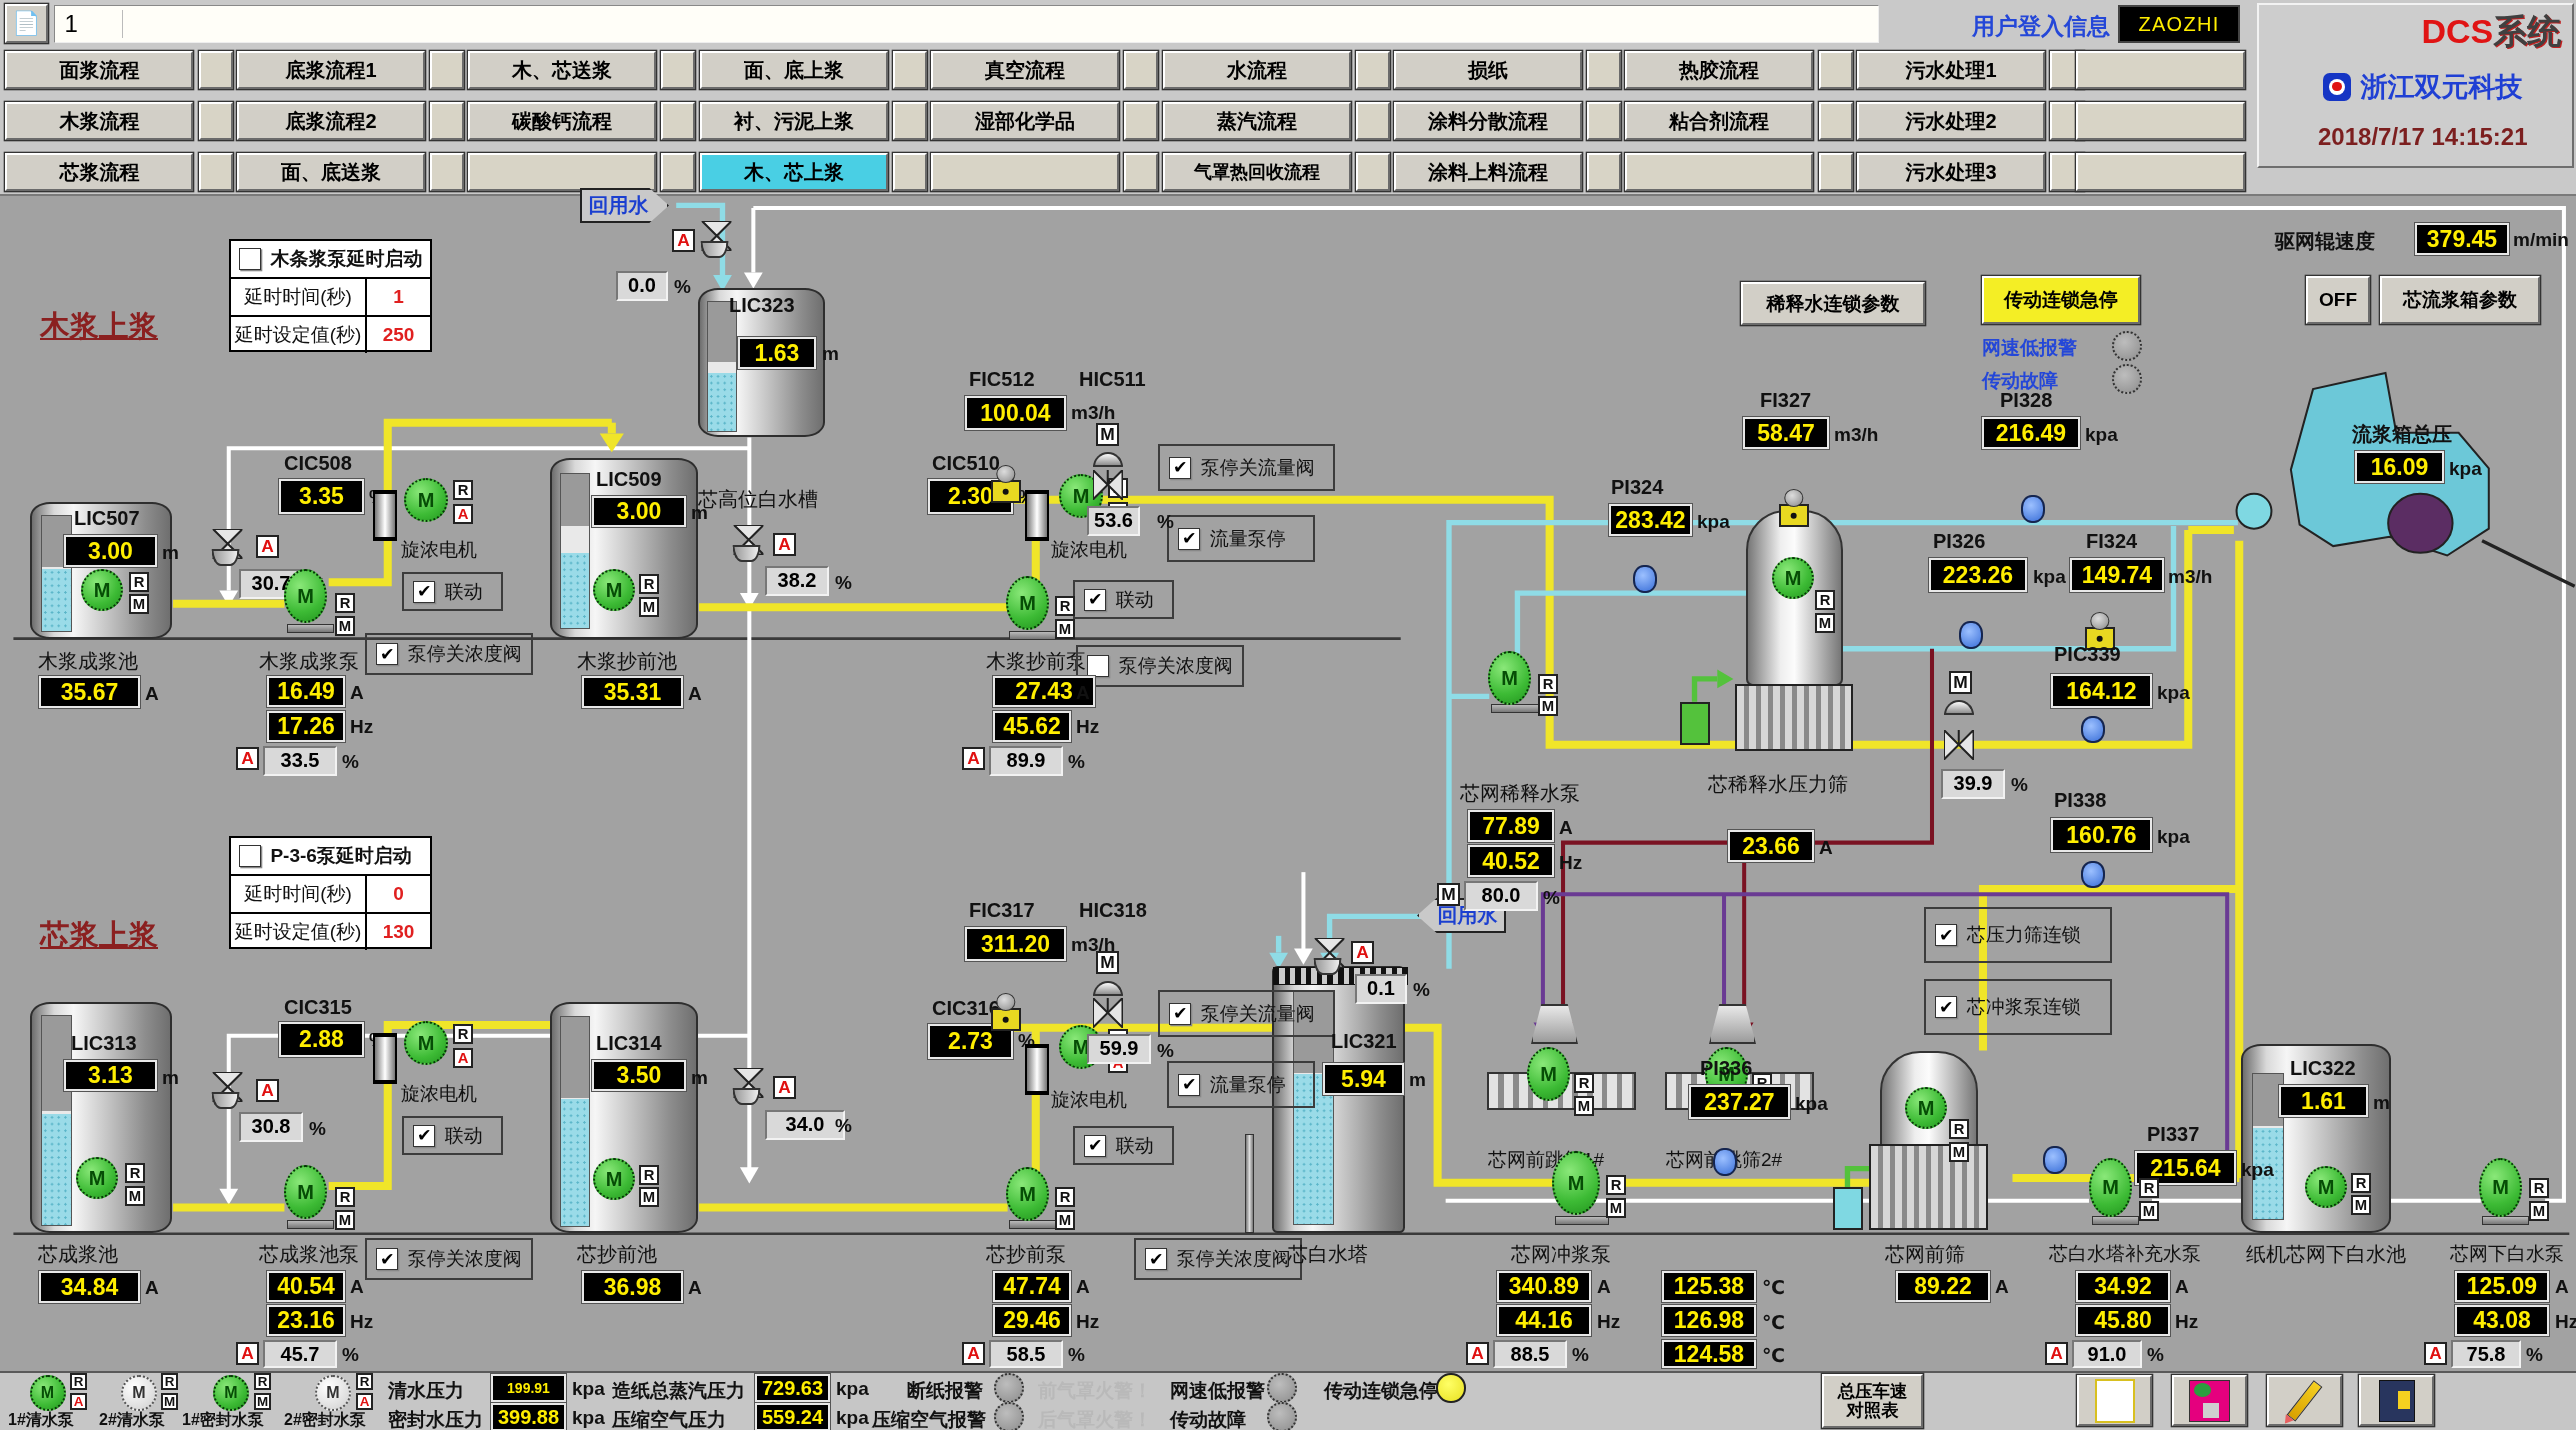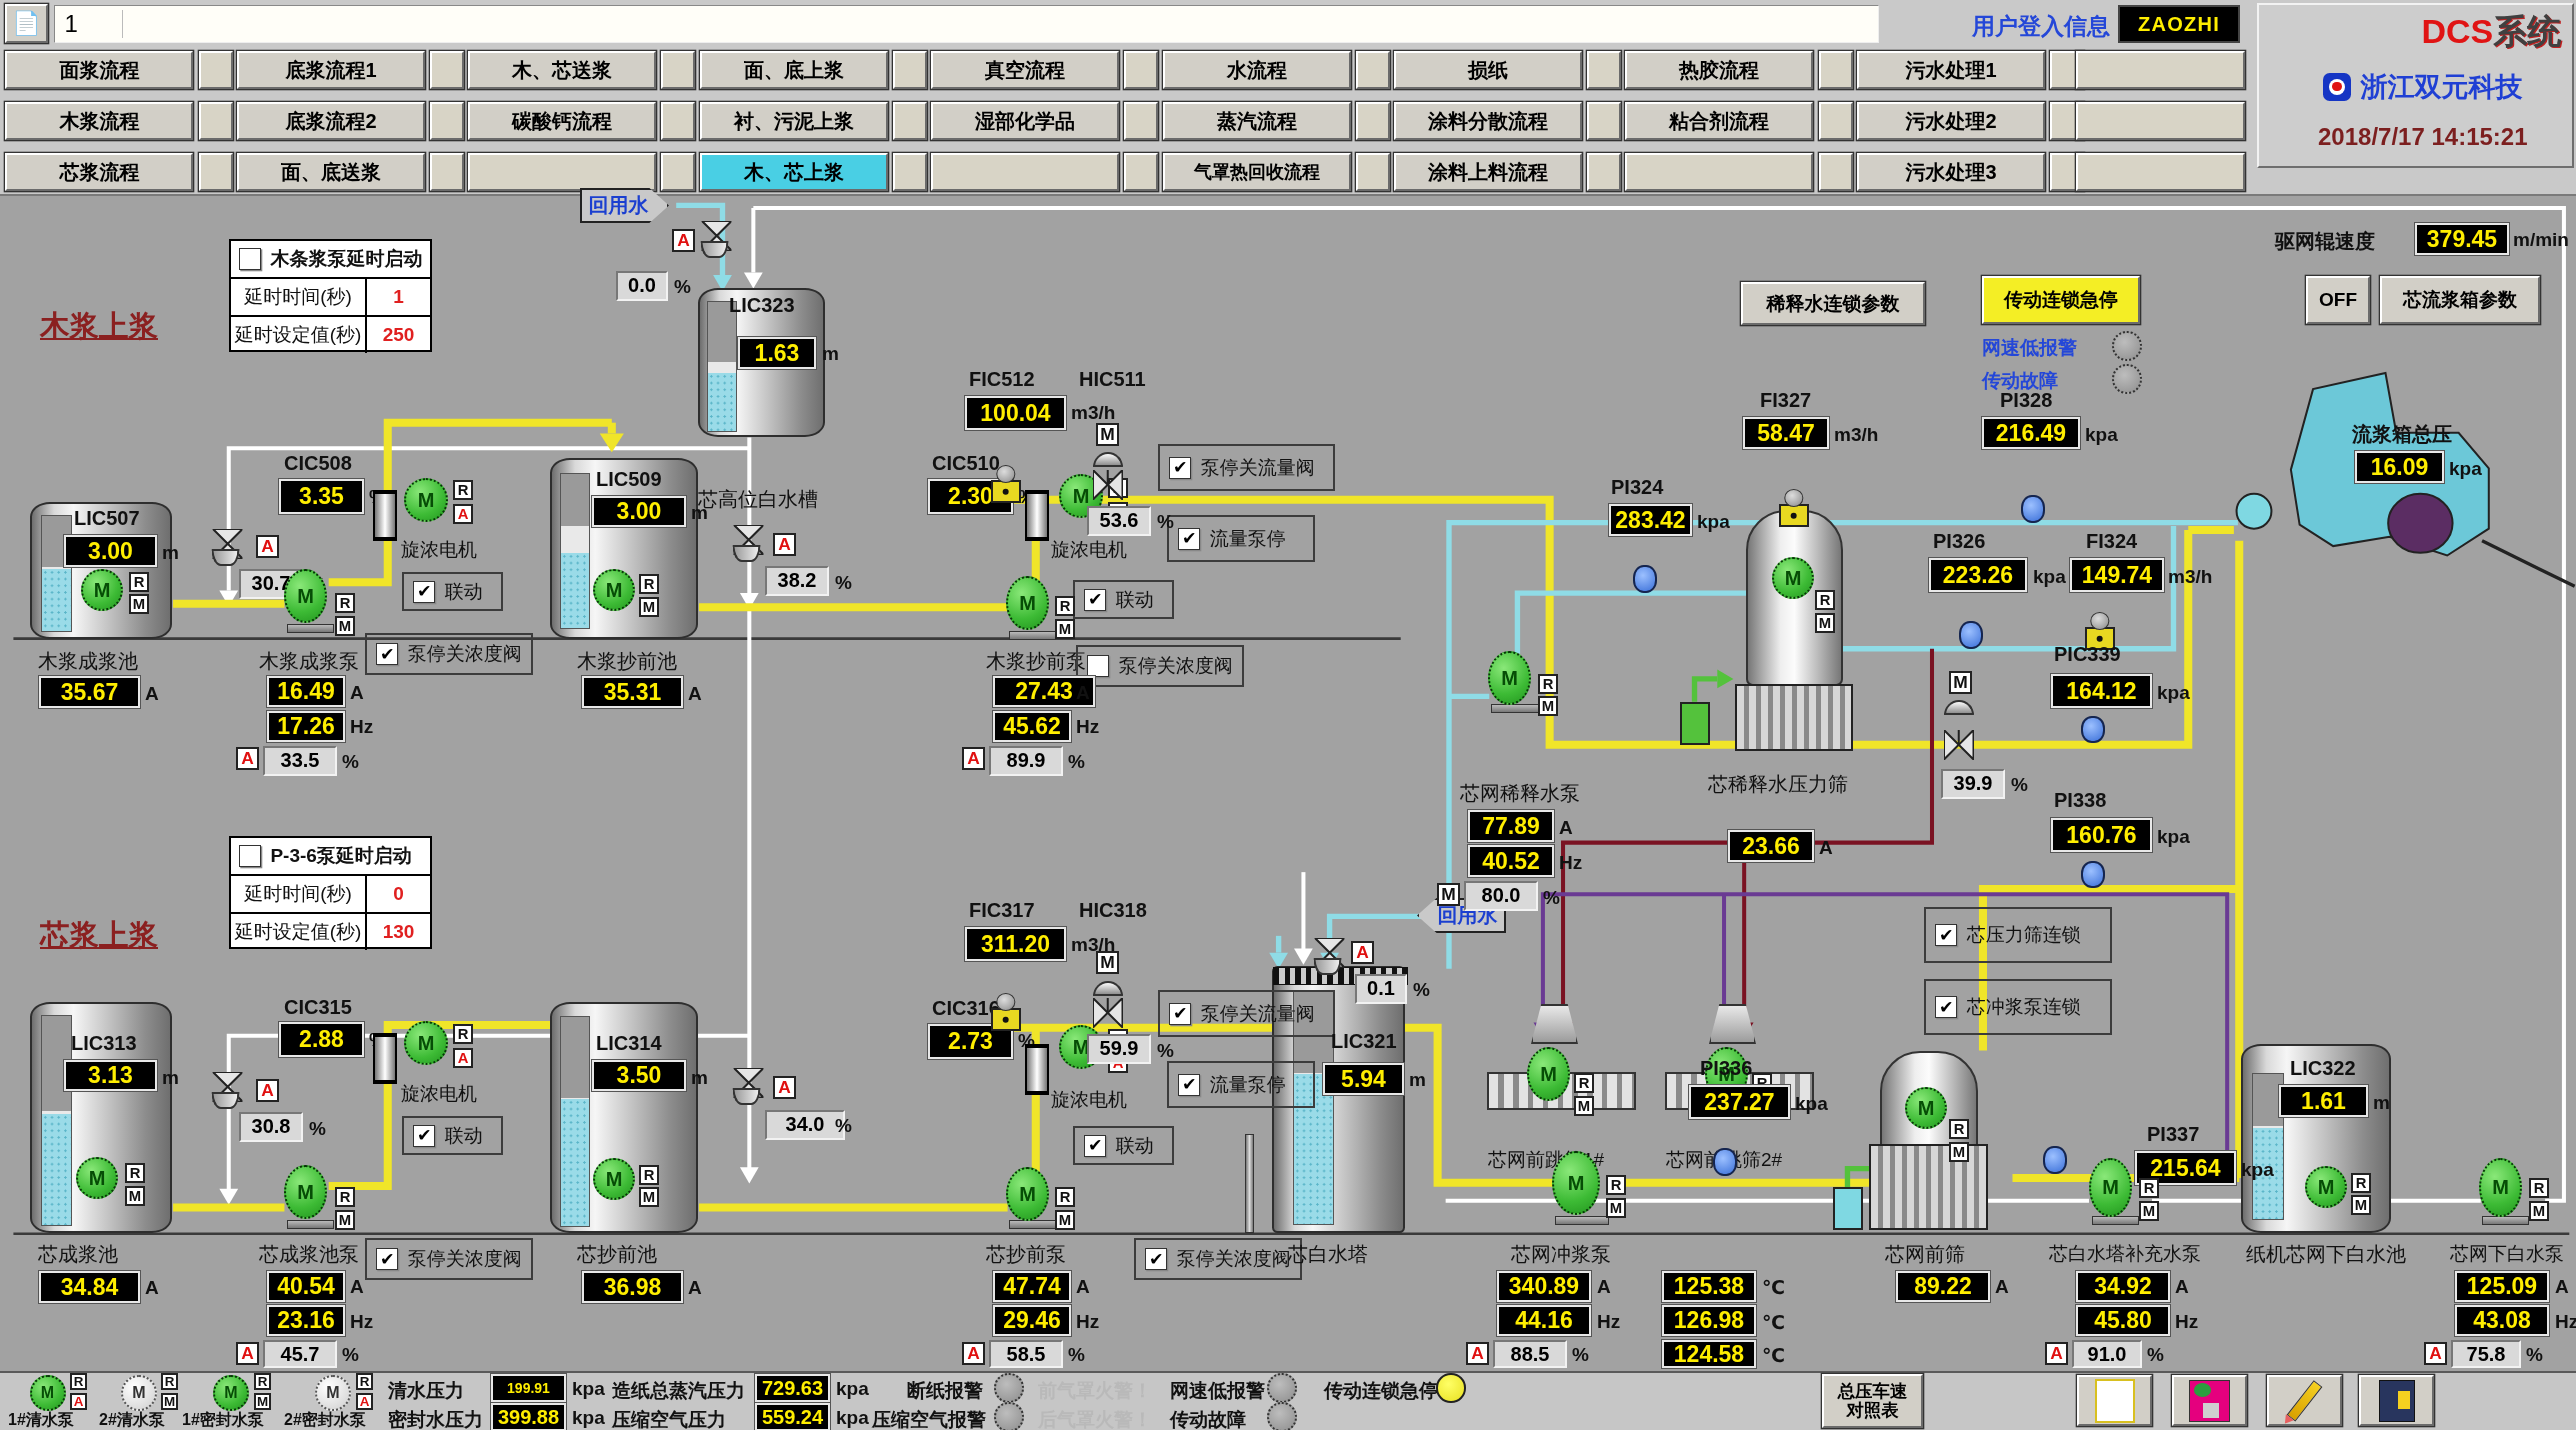--- a/index.html
+++ b/index.html
@@ -171,21 +171,21 @@
 
 <div class="x" id="hdr"></div>
 <div class="x btn3d" style="left:5.4px;top:4px;width:43px;height:39px;z-index:5;font-size:23px">
       <span>📄</span>
     </div>
 <div class="x inp" style="left:54px;top:4.7px;width:1825px;height:38px;z-index:5">
   <span style="width:58px;border-right:1.3px solid #bbb;padding-left:9.4px">1</span>
 </div>
 <div class="x tg blue" style="left:1972px;top:10.7px;font-size:23px;z-index:5">用户登入信息</div>
 <div class="x" style="left:2118px;top:5.4px;width:122px;height:38px;background:#000;border:2px solid #444;color:#ffee00;
-     display:flex;align-items:center;justify-content:center;font-size:20px;font-weight:bold;letter-spacing:1.3px;z-index:5">ZAOZHI</div>
+     display:flex;align-items:center;justify-content:center;font-size:20px;font-weight:normal;letter-spacing:1.3px;z-index:5">ZAOZHI</div>
 <div class="x" style="left:2257px;top:2.7px;width:317px;height:165px;background:#cdcdcd;border:2px solid;border-color:#f2f2f2 #6e6e6e #6e6e6e #f2f2f2;z-index:5">
   <div style="position:absolute;right:10.7px;top:4px;font-size:34px;font-weight:bold">
     <span style="color:#e01414">DCS</span><span style="color:#404040;text-shadow:1.3px 1.3px 0 #c02020">系统</span>
   </div>
   <div style="position:absolute;left:64px;top:64px;display:flex;align-items:center;gap:9.4px">
     <span style="width:28px;height:28px;border-radius:6.7px;background:#1535c4;display:inline-flex;align-items:center;justify-content:center">
       <span style="width:16px;height:16px;border-radius:50%;background:#fff;display:inline-flex;align-items:center;justify-content:center">
         <span style="width:9.4px;height:9.4px;border-radius:50%;background:#e01414"></span>
           </span>
         </span>
@@ -421,21 +421,21 @@
 <div class="x txf" style="left:991px;top:480px;width:29.5px;height:23px;z-index:4"></div>
 <div class="x tg" style="left:1079px;top:368px;z-index:4">HIC511</div>
 <div class="x sq" style="left:1096px;top:423px;z-index:4">M</div>
 <div class="x vdome" style="left:1093px;top:452px;width:29.5px;height:14.8px;z-index:4"></div>
 <div class="x" style="left:1093px;top:470px;width:29.5px;height:29.5px;z-index:4">
   <svg width="29.5" height="29.5" viewBox="0 0 44 44">
         <polygon points="0,0 0,44 22,22" fill="#e6e6e6" stroke="#222" stroke-width="3"></polygon>
         <polygon points="44,0 44,44 22,22" fill="#e6e6e6" stroke="#222" stroke-width="3"></polygon>
         <line x1="22" y1="0" x2="22" y2="22" stroke="#222" stroke-width="3"></line>
       </svg></div>
-<div class="x gv" style="left:1087px;top:506px;width:64px;z-index:4">53.6</div>
+<div class="x gv" style="left:1087px;top:506px;width:53px;z-index:4">53.6</div>
     <div class="x un" style="left:1157px;top:511px;z-index:4">%</div>
 
 <div class="x pbase" style="left:1009px;top:631px;width:47px;height:9.4px;z-index:3"></div>
 <div class="x motor" style="left:1006px;top:576px;width:43px;height:54px;z-index:4">M</div>
 <div class="x sq" style="left:1055px;top:596px;width:20px;height:20px;font-size:14.8px;z-index:4">R</div>
 <div class="x sq" style="left:1055px;top:619px;width:20px;height:20px;font-size:14.8px;z-index:4">M</div>
 <div class="x lb" style="left:986px;top:648px;z-index:4">木浆抄前泵</div>
 <div class="x cbbox" style="left:1076px;top:645px;width:168px;height:42px;z-index:4">
       <span class="cbsq"></span>
       <span>泵停关浓度阀</span>

